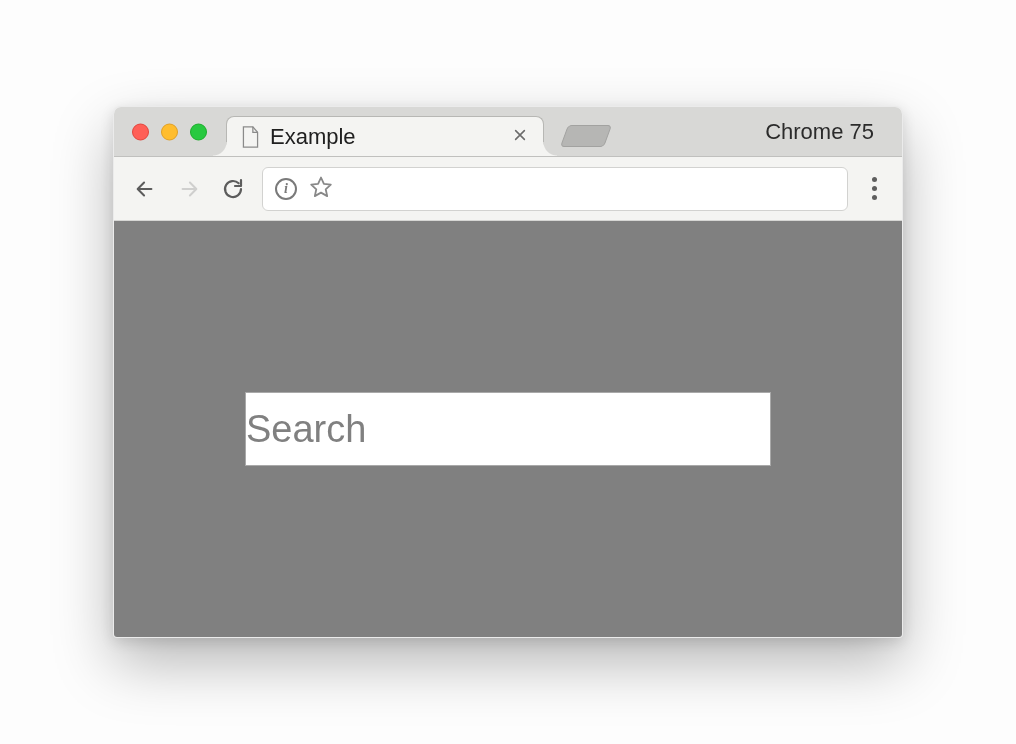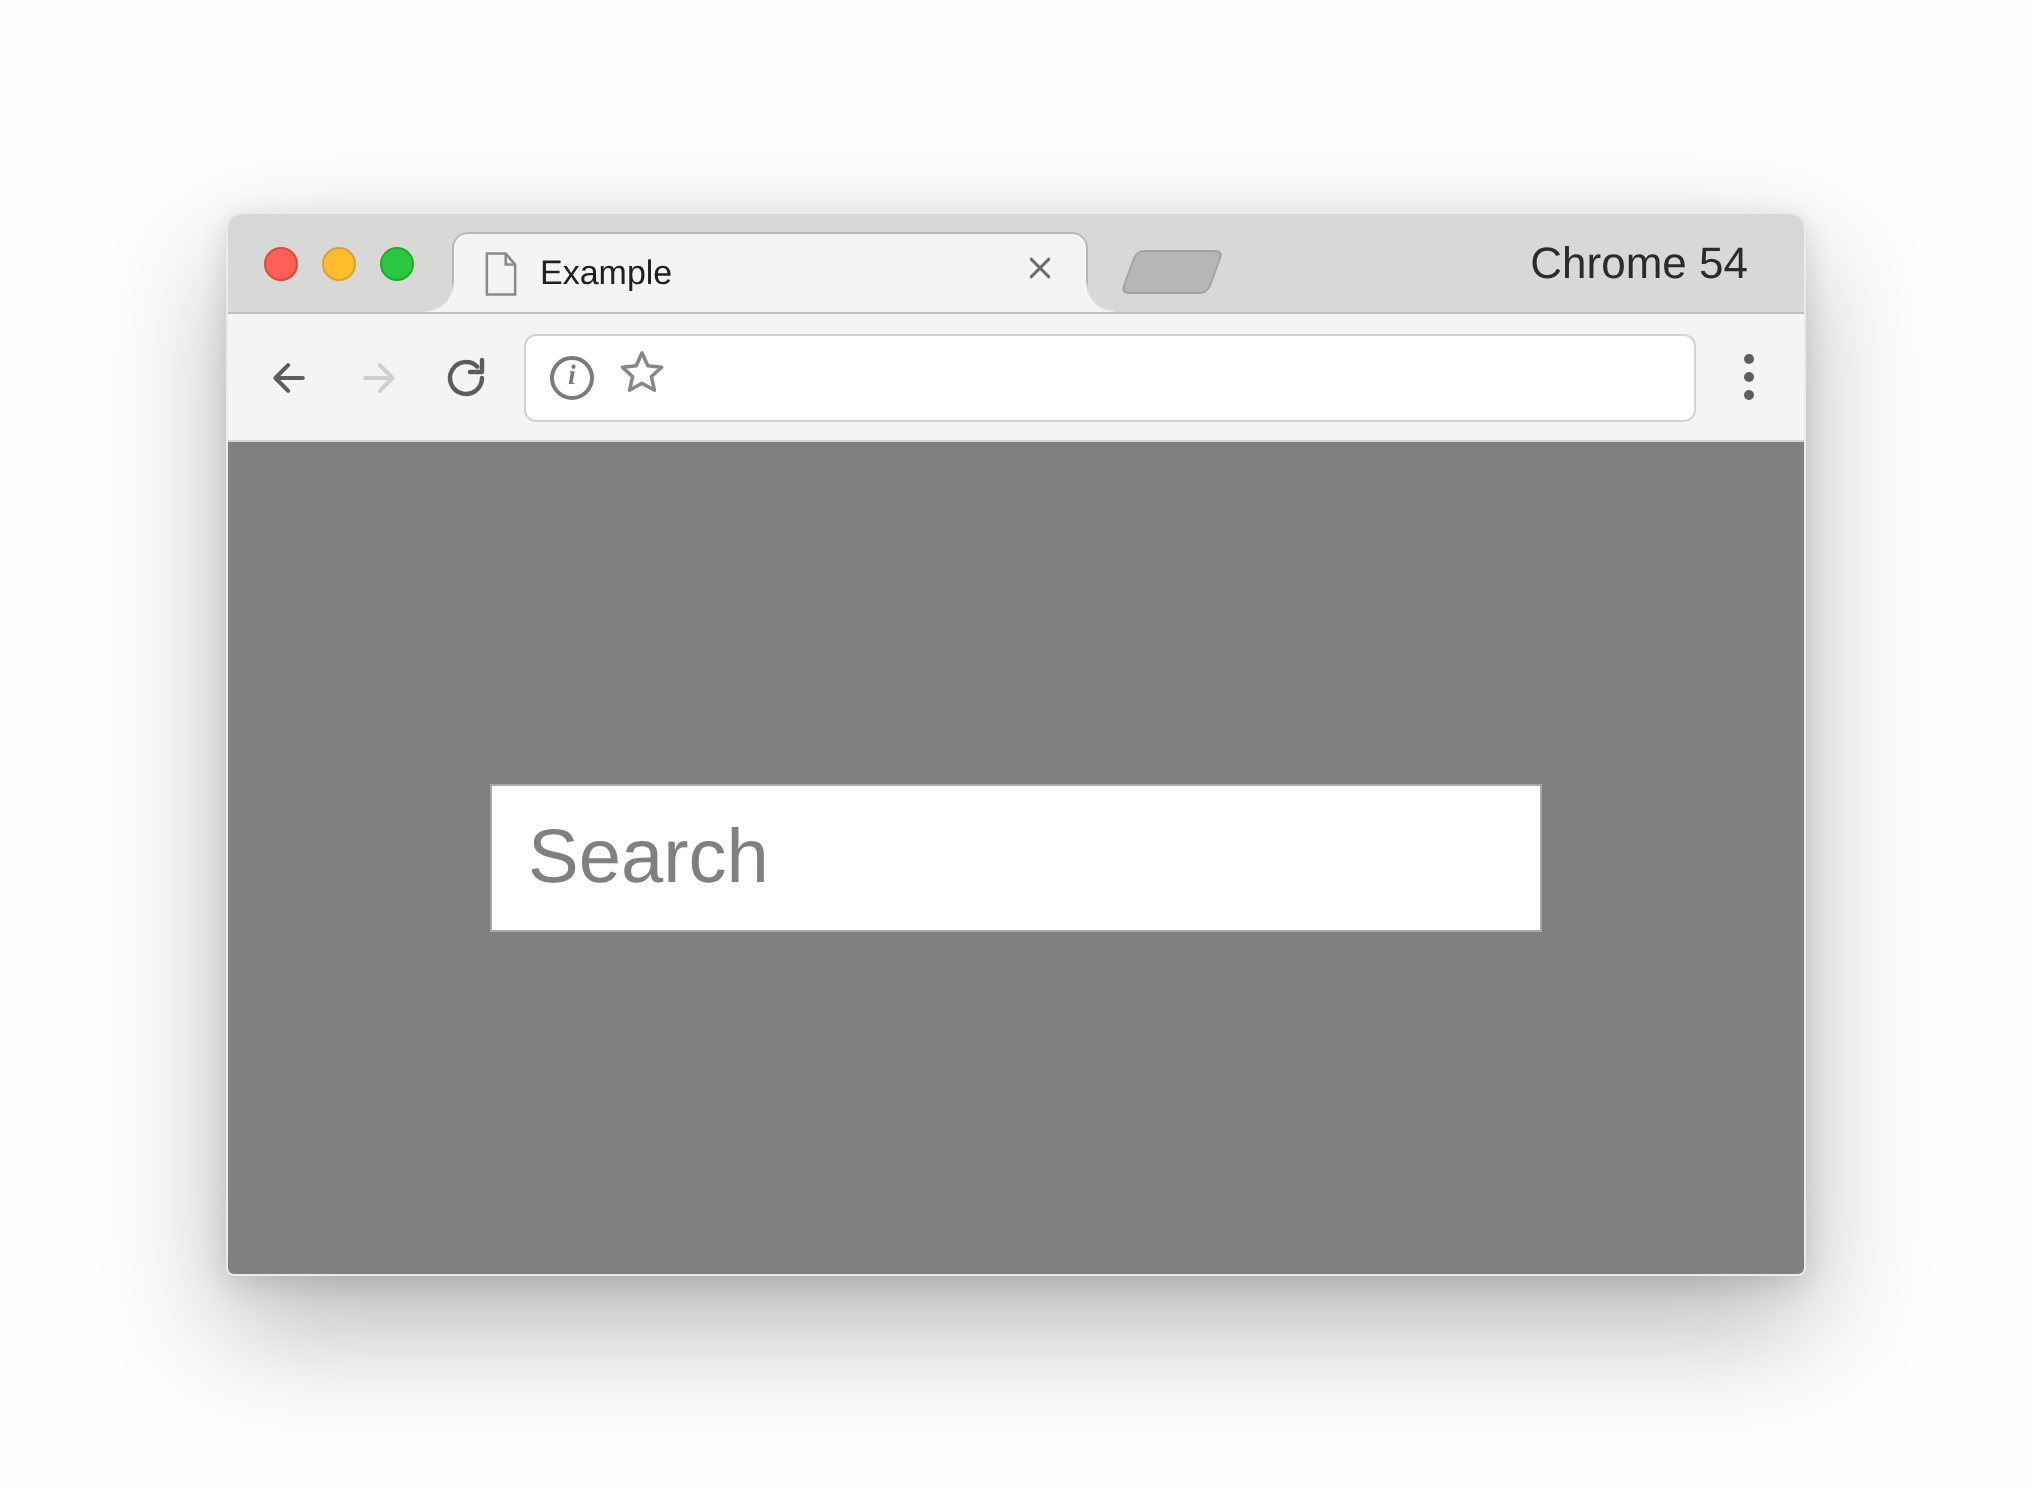--- a/index.html
+++ b/index.html
@@ -87,21 +87,21 @@
     .tab::after{
       right:-14px;
       background: radial-gradient(circle at 14px 0, transparent 13px, #f4f4f2 14px);
     }
     .page-icon {
       width: 19px;
       height: 22px;
       flex-shrink:0;
     }
     .tab-title {
-      font-size: 17px;
+      font-size: 22px;
       color:#202020;
       flex:1;
       white-space:nowrap;
       overflow:hidden;
     }
     .tab-close {
       color:#6b6b6b;
       font-size:16px;
       flex-shrink:0;
       width:18px;
@@ -206,21 +206,21 @@
       align-items:center;
       justify-content:center;
     }
     .search-box{
       width:526px;
       height:74px;
       background:#fff;
       border:1px solid #a9a9a9;
       font-size:38px;
       color:#202020;
-      padding:0 18px;
+      padding:0 0;
       outline:none;
       font-family: inherit;
     }
     .search-box::placeholder{
       color:#808080;
     }
   </style>
 </head>
 <body>
 
@@ -242,21 +242,21 @@
         <span class="tab-title">Example</span>
         <span class="tab-close">
           <svg viewBox="0 0 16 16" width="14" height="14">
             <path d="M3 3 L13 13 M13 3 L3 13" stroke="#6b6b6b" stroke-width="1.8" stroke-linecap="round"></path>
           </svg>
         </span>
       </div>
       <div class="new-tab-slot"></div>
     </div>
 
-    <div class="browser-label">Chrome 54</div>
+    <div class="browser-label">Chrome 75</div>
   </div>
 
   <div class="toolbar">
     <div class="nav-btn">
       <svg viewBox="0 0 24 24">
           <path d="M19 12H5 M11 5 L4 12 L11 19" fill="none" stroke="currentColor" stroke-width="2.2" stroke-linecap="round" stroke-linejoin="round"></path>
         </svg>
     </div>
     <div class="nav-btn disabled">
       <svg viewBox="0 0 24 24">

